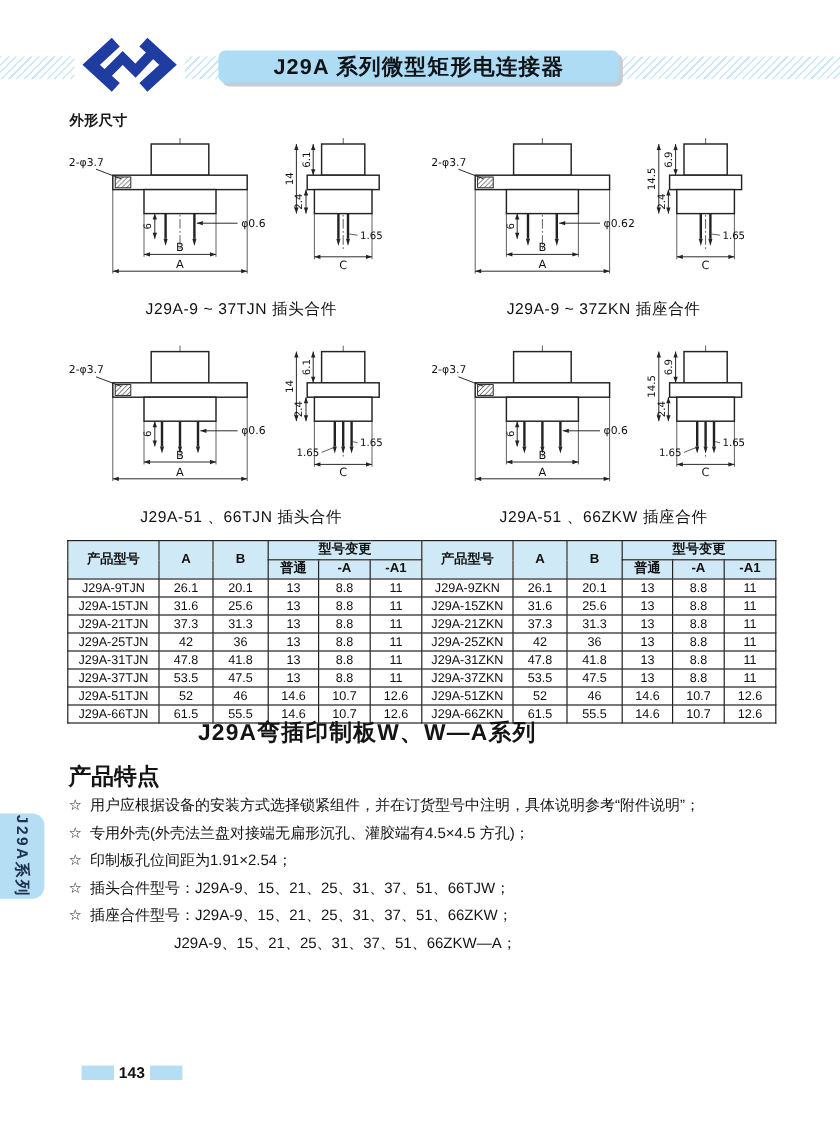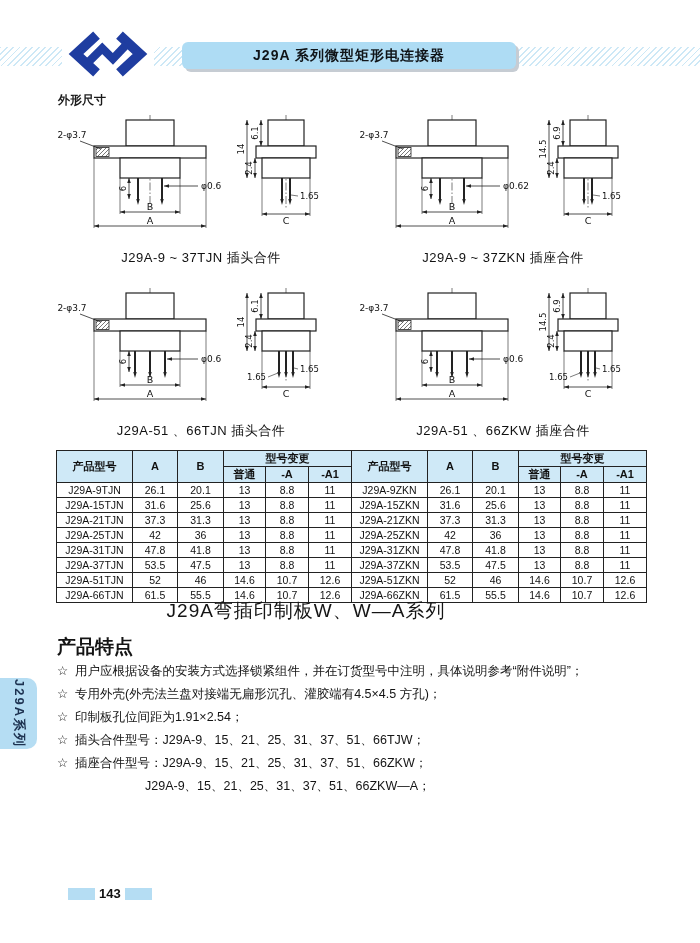--- a/index.html
+++ b/index.html
@@ -13,21 +13,21 @@
     background:repeating-linear-gradient(135deg,#cde8f6 0px,#cde8f6 1.3px,#ffffff 1.3px,#ffffff 4.5px);
   }
   .logo-box{
     position:absolute;left:62px;top:30px;width:92px;height:48px;background:#fff;
     display:flex;align-items:center;justify-content:center;
   }
   .title-pill{
     position:absolute;left:182px;top:42px;width:334px;height:27px;
     background:#aedcf4;border-radius:6px;box-shadow:3px 3px 0 #c6ccd3;
     display:flex;align-items:center;justify-content:center;
-    font-size:14px;font-weight:bold;color:#101418;letter-spacing:1px;
+    font-size:18px;font-weight:bold;color:#101418;letter-spacing:1px;
   }
   
   .outline-heading{
     position:absolute;left:58px;top:92px;font-size:12px;font-weight:bold;color:#1a1a1a;
   }
   
   .diagram-grid{
     position:absolute;left:50px;top:112px;width:604px;
     display:grid;grid-template-columns:302px 302px;row-gap:18px;
   }
@@ -42,21 +42,21 @@
     border:1.5px solid #222;
   }
   .dim-table th,.dim-table td{
     border:1px solid #222;text-align:center;padding:0;height:14px;line-height:14px;
     overflow:hidden;white-space:nowrap;
   }
   .dim-table thead th{background:#cfe9f7;font-weight:bold;height:15px;line-height:15px;font-size:11px;}
   
   .series-title{
     position:absolute;left:0;top:598px;width:612px;text-align:center;
-    font-size:19px;font-weight:normal;color:#141414;letter-spacing:1px;
+    font-size:19px;font-weight:bold;color:#141414;letter-spacing:1px;
   }
   .features-heading{
     position:absolute;left:57px;top:634px;font-size:19px;font-weight:bold;color:#141414;
   }
   .feature-list{position:absolute;left:57px;top:660px;width:600px;font-size:12.5px;color:#141414;}
   .feature-item{display:flex;align-items:flex-start;}
   .feature-item .bullet{width:18px;line-height:23px;flex:0 0 18px;}
   .feature-item .lines{flex:1;}
   .feature-item .lines div{line-height:23px;}
   .feature-item .lines div.cont{padding-left:70px;}

